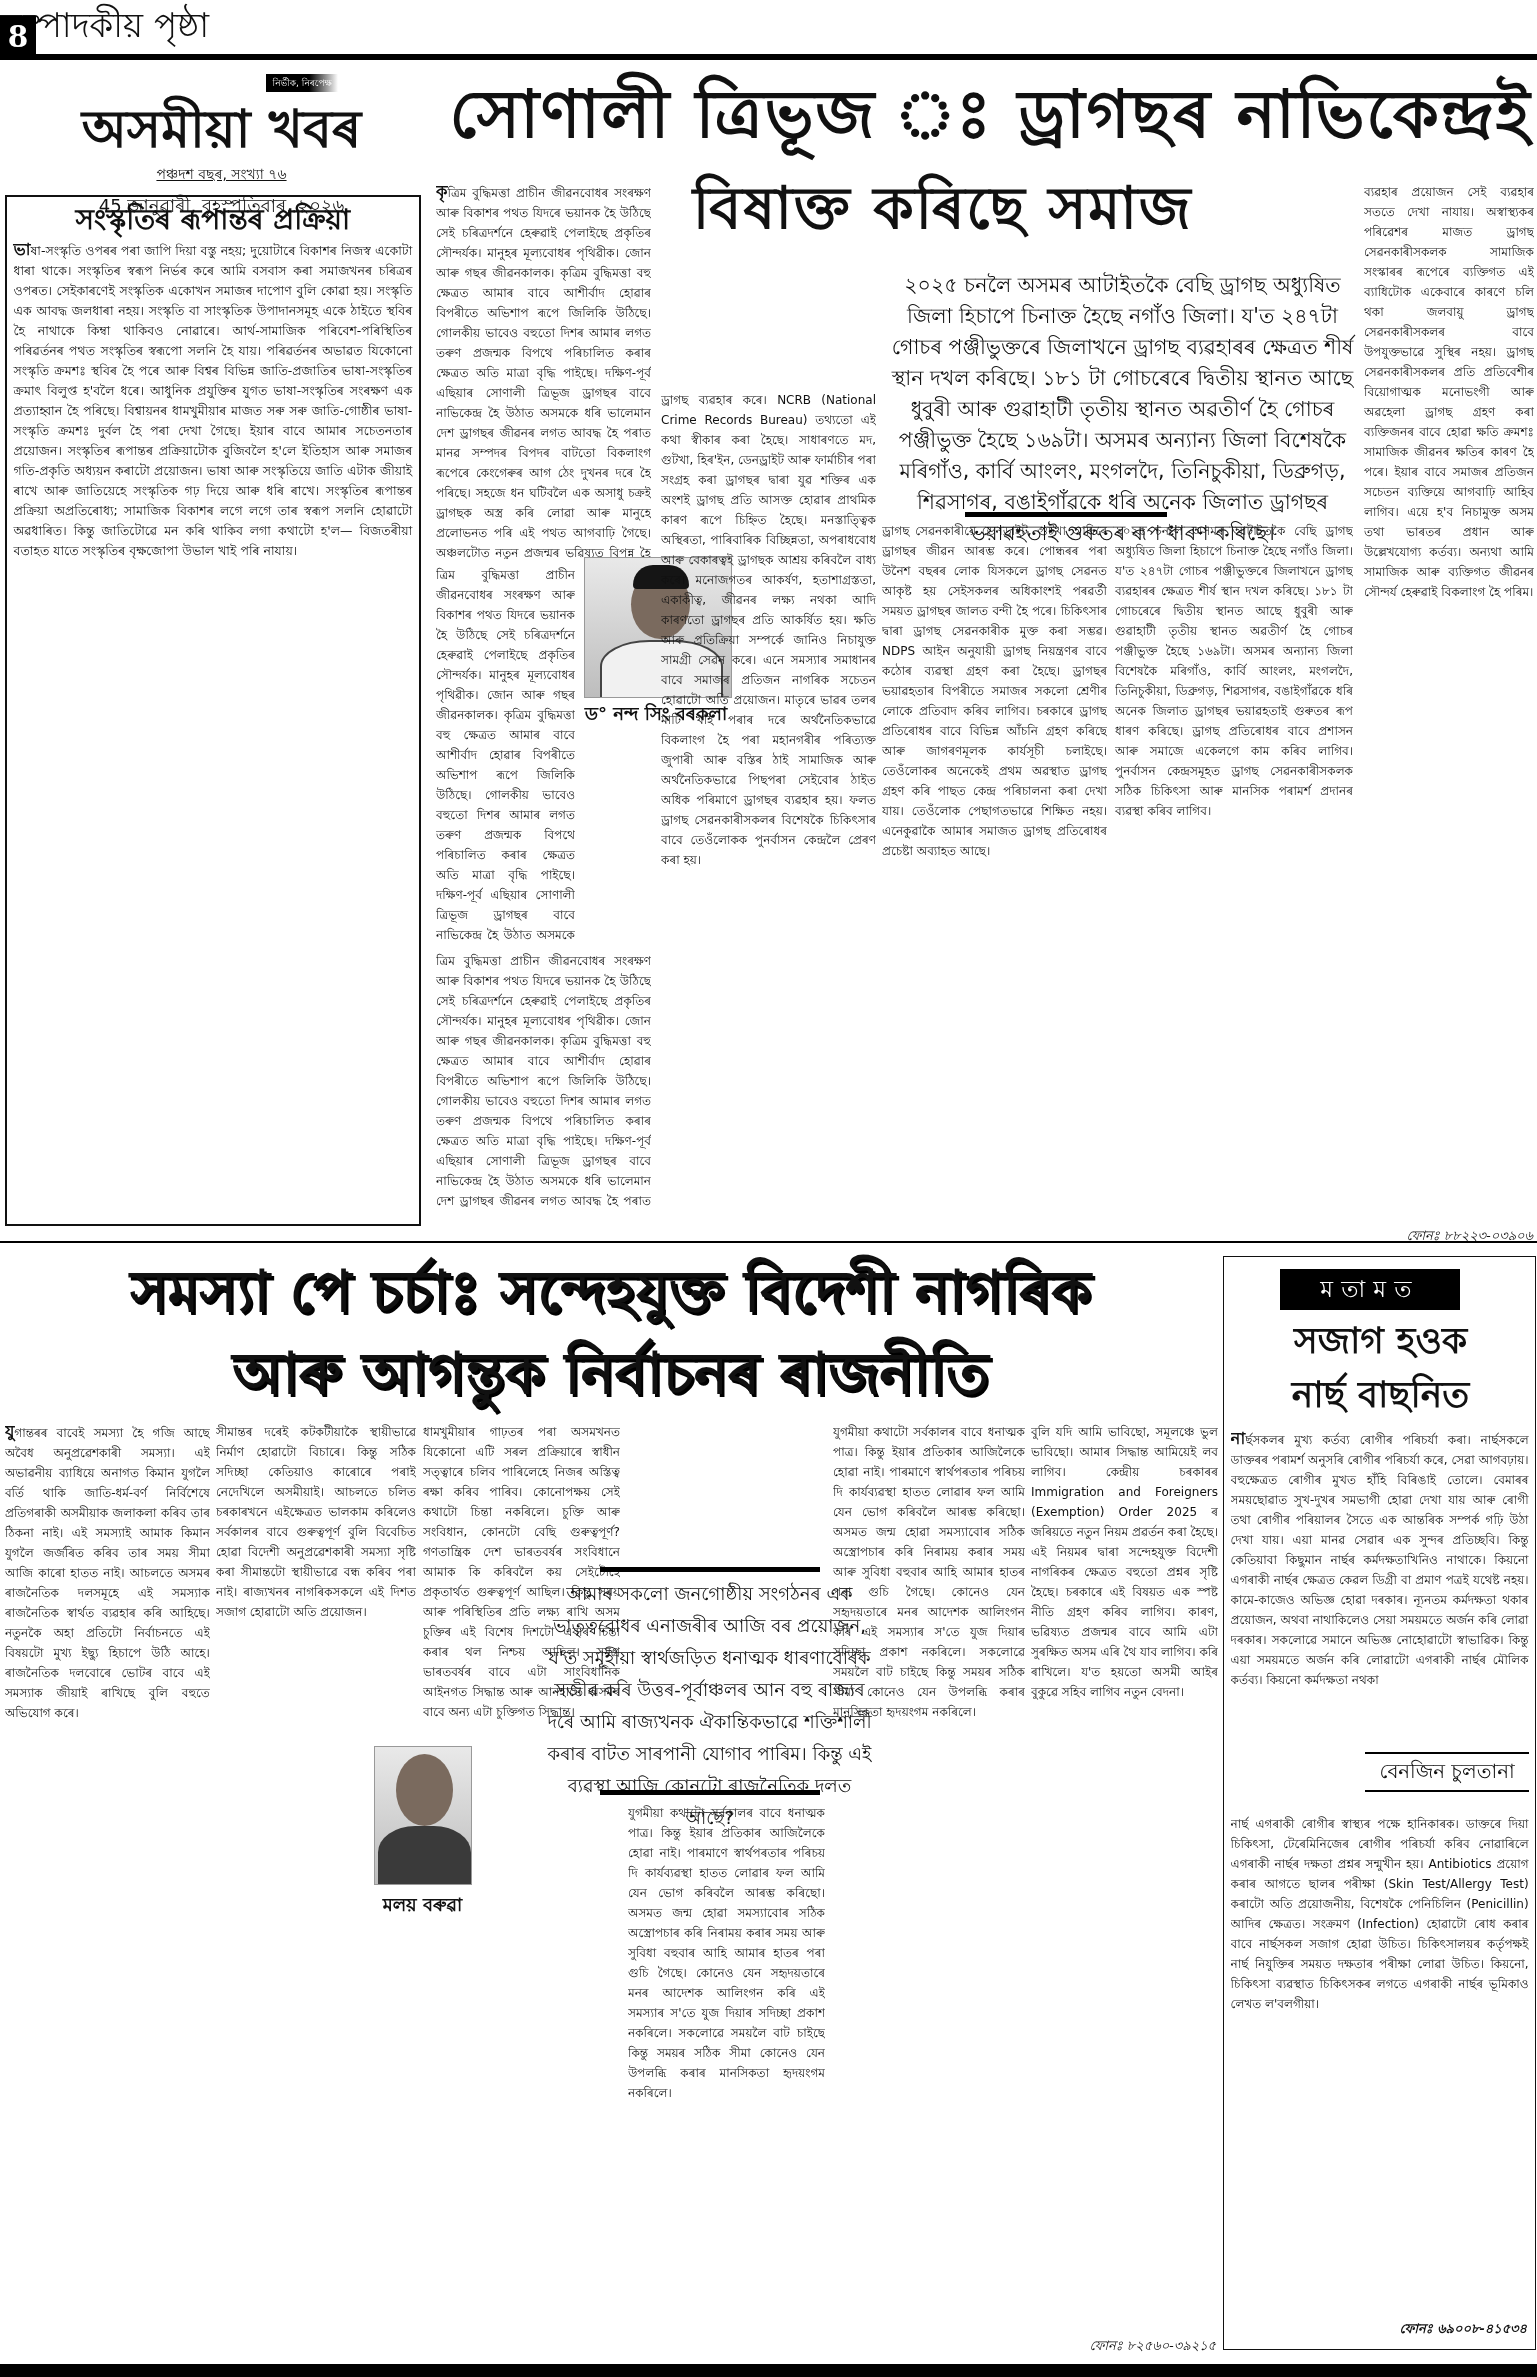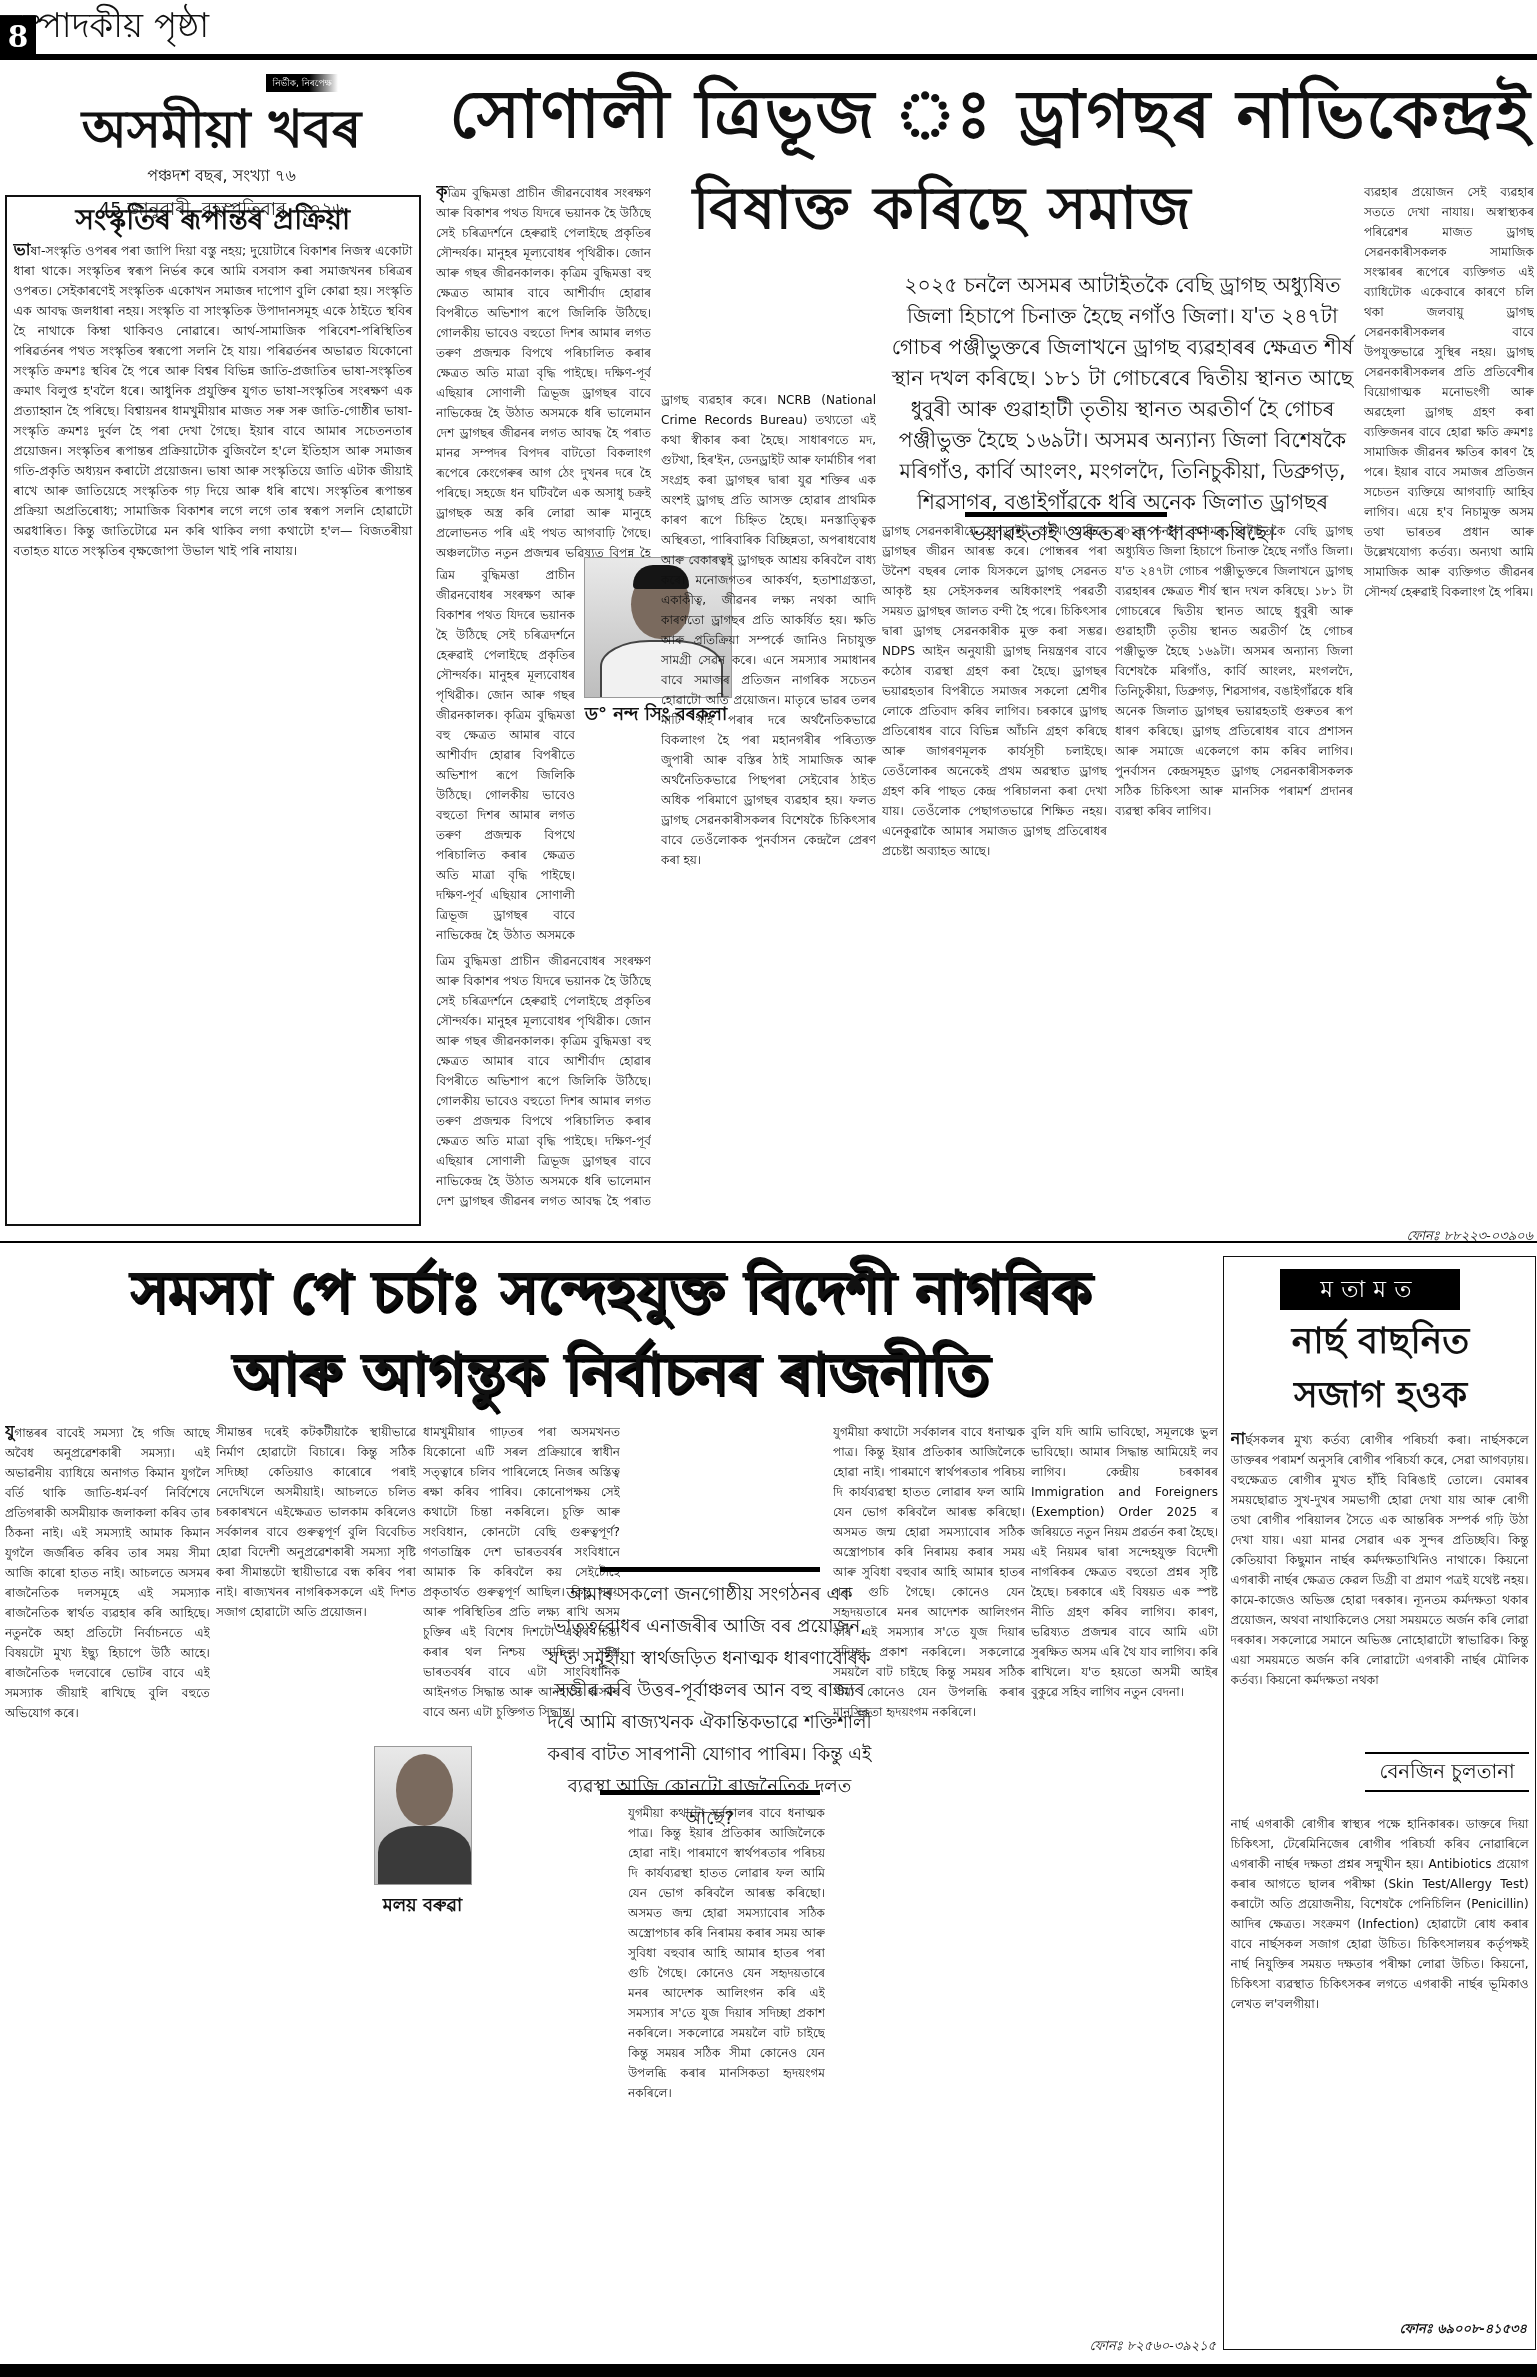--- a/index.html
+++ b/index.html
@@ -13,21 +13,21 @@
     font-family: "DejaVu Serif", serif; font-size: 29.5px; font-weight: bold; text-align: center; line-height: 41px; }
   #section-title { left: 0; top: 0; width: 1499px; text-align: left; font-size: 34px; line-height: 51px;
     font-family: "DejaVu Serif", serif; }
   #top-rule { left: 0; top: 54px; width: 1537px; height: 5.7px; background: #000; }
 
   
   #masthead { left: 0; top: 74px; width: 443px; text-align: center; }
   .tagline { position: absolute; left: 266px; top: 0; background: linear-gradient(90deg,#000 60%,#fff); color:#fff; font-size: 9px; padding: 1.6px 6.6px; }
   .paper-name { margin-top: 27px; font-size: 52px; font-weight: bold; line-height: 1.1; }
   .paper-name .accent { font-weight: 900; }
-  .issue-line { font-size: 16px; margin-top: 4.9px; }
+  .issue-line { font-size: 14px; margin-top: 4.9px; text-decoration: underline; }
   .date-line { font-size: 18px; margin-top: 4.9px; }
 
   
   #culture-box { left: 4.9px; top: 195px; width: 416px; height: 1031px; border: 2.5px solid #111; padding: 4.9px 6.6px; }
   #culture-box h2 { font-size: 28px; text-align: center; font-weight: bold; line-height: 1.25; margin-bottom: 3.3px; }
   .box-body { font-size: 12.5px; line-height: 20px; text-align: justify; }
   .dropcap { font-weight: bold; font-size: 16.4px; }
 
   
   #headline-1 { left: 443px; top: 70px; width: 1095px; text-align: center; font-family: "DejaVu Serif", serif;
@@ -160,22 +160,22 @@
   <span>যুগমীয়া কথাটো সৰ্বকালৰ বাবে ধনাত্মক পাত্ৰ। কিন্তু ইয়াৰ প্ৰতিকাৰ আজিলৈকে হোৱা নাই। পাৰমাণে স্বাৰ্থপৰতাৰ পৰিচয় দি কাৰ্যব্যৱস্থা হাতত লোৱাৰ ফল আমি যেন ভোগ কৰিবলৈ আৰম্ভ কৰিছো। অসমত জন্ম হোৱা সমস্যাবোৰ সঠিক অস্ত্ৰোপচাৰ কৰি নিৰাময় কৰাৰ সময় আৰু সুবিধা বহুবাৰ আহি আমাৰ হাতৰ পৰা গুচি গৈছে। কোনেও যেন সহৃদয়তাৰে মনৰ আদেশক আলিংগন কৰি এই সমস্যাৰ স'তে যুজ দিয়াৰ সদিচ্ছা প্ৰকাশ নকৰিলে। সকলোৱে সময়লৈ বাট চাইছে কিন্তু সময়ৰ সঠিক সীমা কোনেও যেন উপলব্ধি কৰাৰ মানসিকতা হৃদয়ংগম নকৰিলে।</span>
 </div>
 <div class="col" style="left:1031px; top:1422px; width:187px; height:910px;">
   <span>বুলি যদি আমি ভাবিছো, সমূলঞ্চে ভুল ভাবিছো। আমাৰ সিদ্ধান্ত আমিয়েই লব লাগিব। কেন্দ্ৰীয় চৰকাৰৰ Immigration and Foreigners (Exemption) Order 2025 ৰ জৰিয়তে নতুন নিয়ম প্ৰৱৰ্তন কৰা হৈছে। এই নিয়মৰ দ্বাৰা সন্দেহযুক্ত বিদেশী নাগৰিকৰ ক্ষেত্ৰত বহুতো প্ৰশ্নৰ সৃষ্টি হৈছে। চৰকাৰে এই বিষয়ত এক স্পষ্ট নীতি গ্ৰহণ কৰিব লাগিব। কাৰণ, ভৱিষ্যত প্ৰজন্মৰ বাবে আমি এটা সুৰক্ষিত অসম এৰি থৈ যাব লাগিব। কৰি ৰাখিলে। য'ত হয়তো অসমী আইৰ বুকুৱে সহিব লাগিব নতুন বেদনা।</span>
 </div>
 <div class="phone" style="left:1024px; top:2336px; width:192px;">ফোনঃ ৮২৫৬০-৩৯২১৫</div>
 
 <div class="abs" id="opinion-box">
   <div id="opinion-label">মতামত</div>
   <div id="opinion-title">
+    <div>সজাগ হওক</div>
     <div>নাৰ্ছ বাছনিত</div>
-    <div>সজাগ হওক</div>
   </div>
   <div class="col" style="left:6.6px; top:172px; width:298px; height:324px; line-height:20px; font-size:12px;">
     <span class="dropcap">না</span><span>ৰ্ছসকলৰ মুখ্য কৰ্তব্য ৰোগীৰ পৰিচৰ্যা কৰা। নাৰ্ছসকলে ডাক্তৰৰ পৰামৰ্শ অনুসৰি ৰোগীৰ পৰিচৰ্যা কৰে, সেৱা আগবঢ়ায়। বহুক্ষেত্ৰত ৰোগীৰ মুখত হাঁহি বিৰিঙাই তোলে। বেমাৰৰ সময়ছোৱাত সুখ-দুখৰ সমভাগী হোৱা দেখা যায় আৰু ৰোগী তথা ৰোগীৰ পৰিয়ালৰ সৈতে এক আন্তৰিক সম্পৰ্ক গঢ়ি উঠা দেখা যায়। এয়া মানৱ সেৱাৰ এক সুন্দৰ প্ৰতিচ্ছবি। কিন্তু কেতিয়াবা কিছুমান নাৰ্ছৰ কৰ্মদক্ষতাখিনিও নাথাকে। কিয়নো এগৰাকী নাৰ্ছৰ ক্ষেত্ৰত কেৱল ডিগ্ৰী বা প্ৰমাণ পত্ৰই যথেষ্ট নহয়। কামে-কাজেও অভিজ্ঞ হোৱা দৰকাৰ। ন্যূনতম কৰ্মদক্ষতা থকাৰ প্ৰয়োজন, অথবা নাথাকিলেও সেয়া সময়মতে অৰ্জন কৰি লোৱা দৰকাৰ। সকলোৱে সমানে অভিজ্ঞ নোহোৱাটো স্বাভাৱিক। কিন্তু এয়া সময়মতে অৰ্জন কৰি লোৱাটো এগৰাকী নাৰ্ছৰ মৌলিক কৰ্তব্য। কিয়নো কৰ্মদক্ষতা নথকা</span>
   </div>
   <div class="hline" style="left:141px; top:495px; width:164px;"></div>
   <div class="caption" style="left:141px; top:500px; width:164px; font-size:19.7px; font-weight:normal;">বেনজিন চুলতানা</div>
   <div class="hline" style="left:141px; top:533px; width:164px;"></div>
   <div class="col" style="left:6.6px; top:557px; width:298px; height:492px; line-height:20px; font-size:12px;">
     <span>নাৰ্ছ এগৰাকী ৰোগীৰ স্বাস্থ্যৰ পক্ষে হানিকাৰক। ডাক্তৰে দিয়া চিকিৎসা, টেৰেমিনিজেৰ ৰোগীৰ পৰিচৰ্যা কৰিব নোৱাৰিলে এগৰাকী নাৰ্ছৰ দক্ষতা প্ৰশ্নৰ সন্মুখীন হয়। Antibiotics প্ৰয়োগ কৰাৰ আগতে ছালৰ পৰীক্ষা (Skin Test/Allergy Test) কৰাটো অতি প্ৰয়োজনীয়, বিশেষকৈ পেনিচিলিন (Penicillin) আদিৰ ক্ষেত্ৰত। সংক্ৰমণ (Infection) হোৱাটো ৰোধ কৰাৰ বাবে নাৰ্ছসকল সজাগ হোৱা উচিত। চিকিৎসালয়ৰ কৰ্তৃপক্ষই নাৰ্ছ নিযুক্তিৰ সময়ত দক্ষতাৰ পৰীক্ষা লোৱা উচিত। কিয়নো, চিকিৎসা ব্যৱস্থাত চিকিৎসকৰ লগতে এগৰাকী নাৰ্ছৰ ভূমিকাও লেখত ল'বলগীয়া।</span>
   </div>

